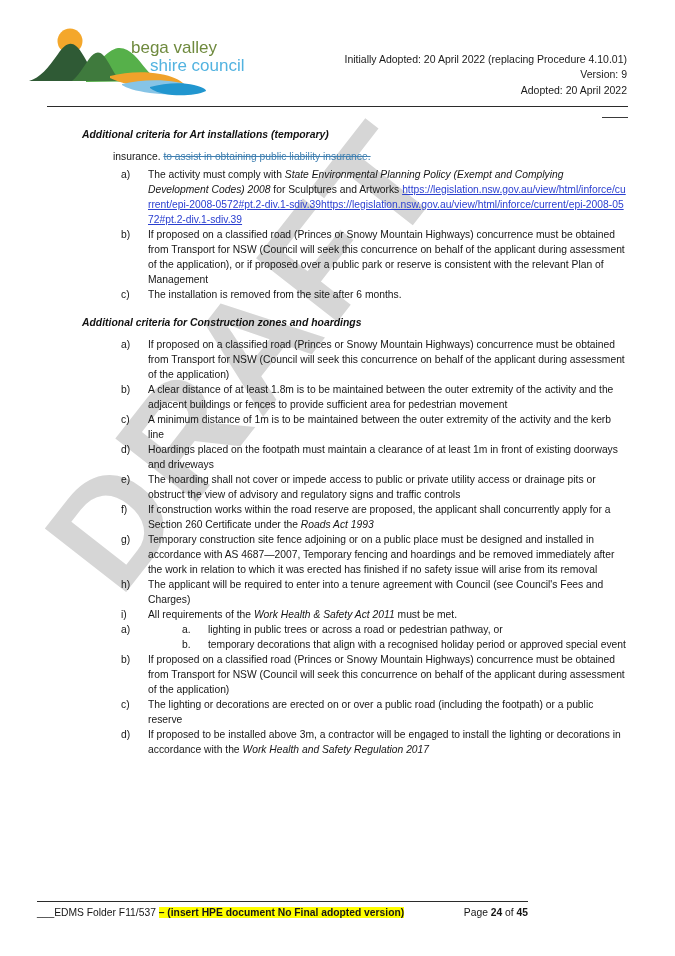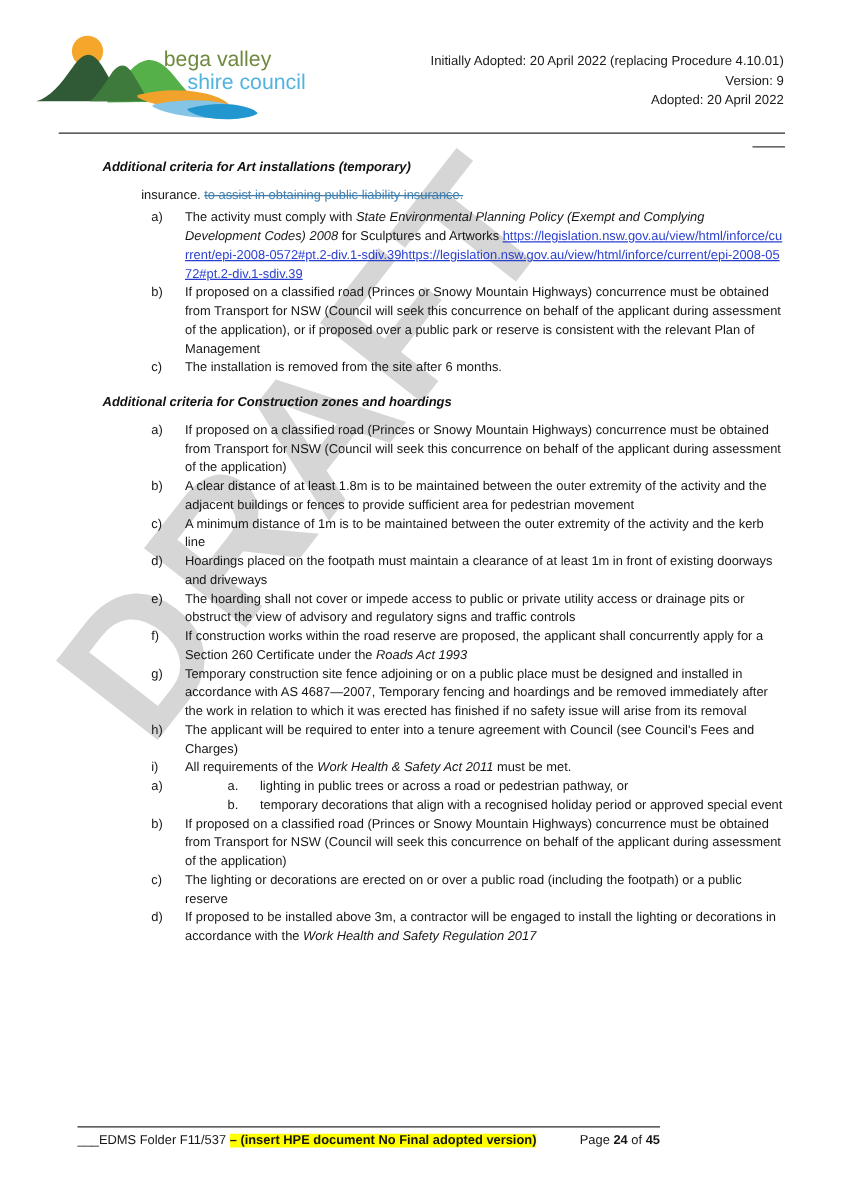--- a/index.html
+++ b/index.html
@@ -35,21 +35,21 @@
     font-weight: bold;
     fill: #d6d6d6;
     letter-spacing: 6px;
   }
 
   
   .header {
     position: relative;
     z-index: 2;
     display: flex;
-    align-items: center;
+    align-items: flex-end;
     justify-content: space-between;
     padding: 26px 48px 0 26px;
   }
   .logo {
     flex: 0 0 auto;
     width: 225px;
     height: 72px;
   }
   .header-meta {
     flex: 0 0 auto;
@@ -161,21 +161,21 @@
   em.legref { font-style: italic; }
 
   
   .footer {
     position: absolute;
     left: 0;
     bottom: 0;
     width: 576px;
     z-index: 2;
     box-sizing: border-box;
-    padding: 0 48px 38px 62px;
+    padding: 0 48px 38px 37px;
   }
   .footer-rule {
     border-top: 1px solid #2b2b2b;
     margin-bottom: 5px;
   }
   .footer-row {
     display: flex;
     justify-content: space-between;
     align-items: baseline;
     font-size: 10.3px;

